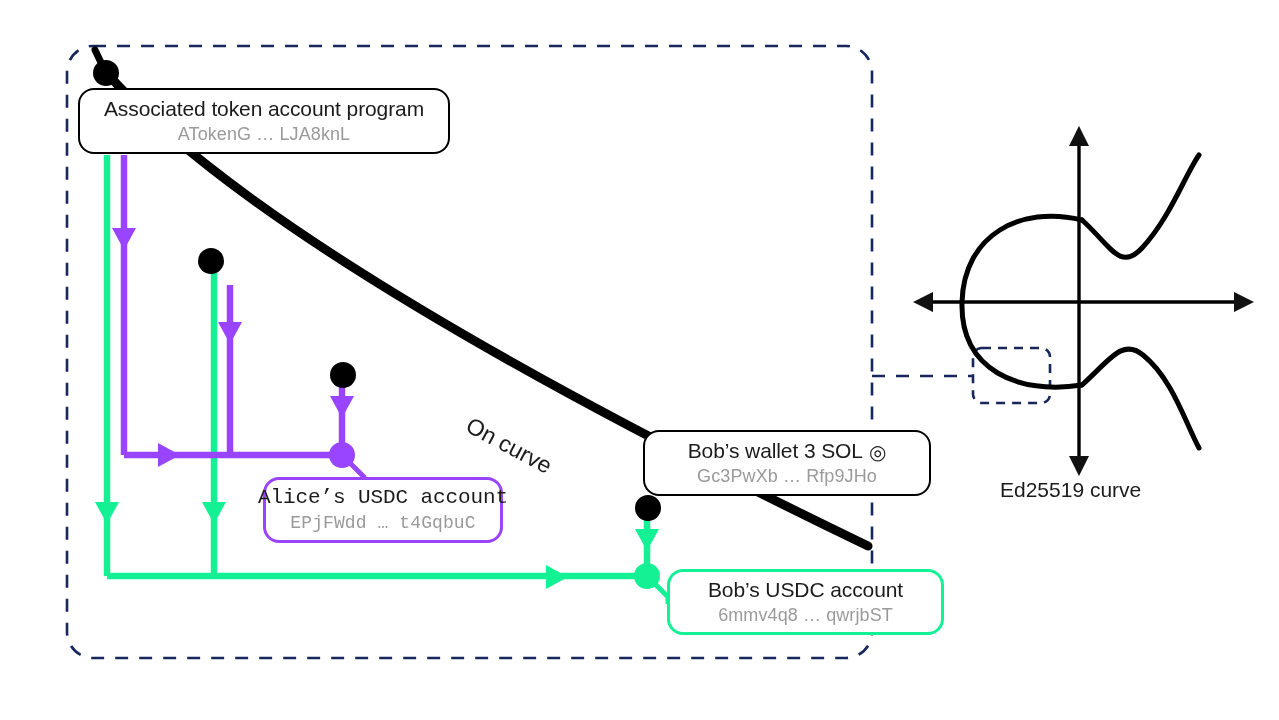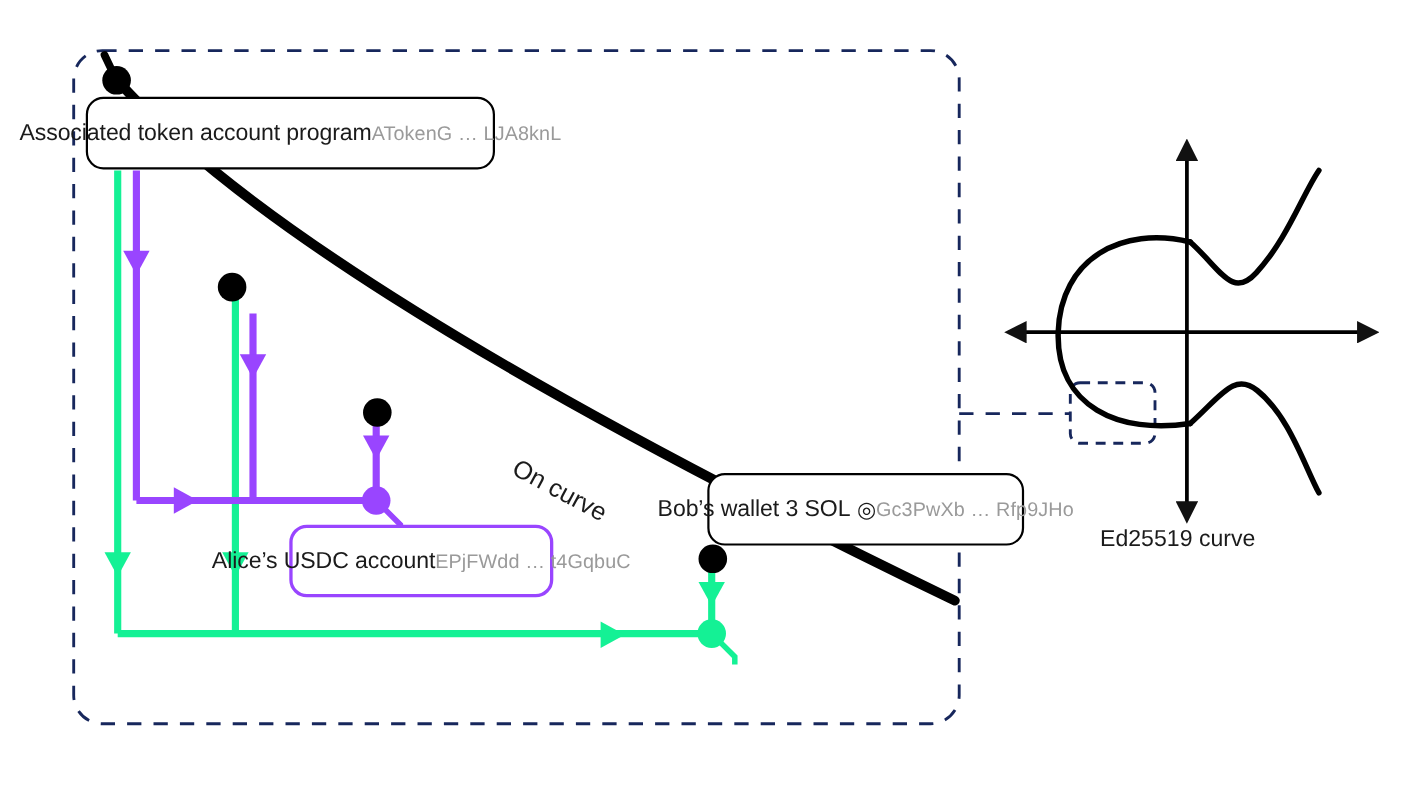--- a/index.html
+++ b/index.html
@@ -20,21 +20,21 @@
     top: 0; left: 0;
     width: 1279px;
     height: 720px;
     overflow: visible;
   }
   .node-box {
     position: absolute;
     background: #ffffff;
     border-radius: 16px;
     display: flex;
-    flex-direction: row;
+    flex-direction: column;
     align-items: center;
     justify-content: center;
     padding: 8px 18px;
     line-height: 1.18;
   }
   .node-title {
     font-size: 21px;
     color: #1b1b1b;
     white-space: nowrap;
     letter-spacing: -0.1px;
@@ -172,23 +172,27 @@
 
 
 
   <div class="node-box b-black" style="left:620px; top:430px; width:288px; height:66px;margin-left:23px;">
     <div class="node-title">
       <span>Bob’s wallet 3 SOL</span><span class="sol-badge">◎</span>
     </div>
     <div class="node-sub">Gc3PwXb … Rfp9JHo</div>
   </div>
 
-  <div class="node-box b-purple" style="left:263px; top:477px; width:240px; height:66px;">
+  <div class="node-box b-purple" style="left:263px; top:477px; width:240px; height:66px;font-family:Liberation Mono, monospace;">
     <div class="node-title">Alice’s USDC account</div>
     <div class="node-sub">EPjFWdd … t4GqbuC</div>
   </div>
 
+  <div class="node-box b-green" style="left:667px; top:569px; width:277px; height:66px;">
+    <div class="node-title">Bob’s USDC account</div>
+    <div class="node-sub">6mmv4q8 … qwrjbST</div>
+  </div>
 
   <div class="on-curve-label" style="left:474px; top:412px;">On curve</div>
 
   <div class="curve-caption" style="left:1000px; top:478px;">Ed25519 curve</div>
 
 </div>
 
 </body></html>

